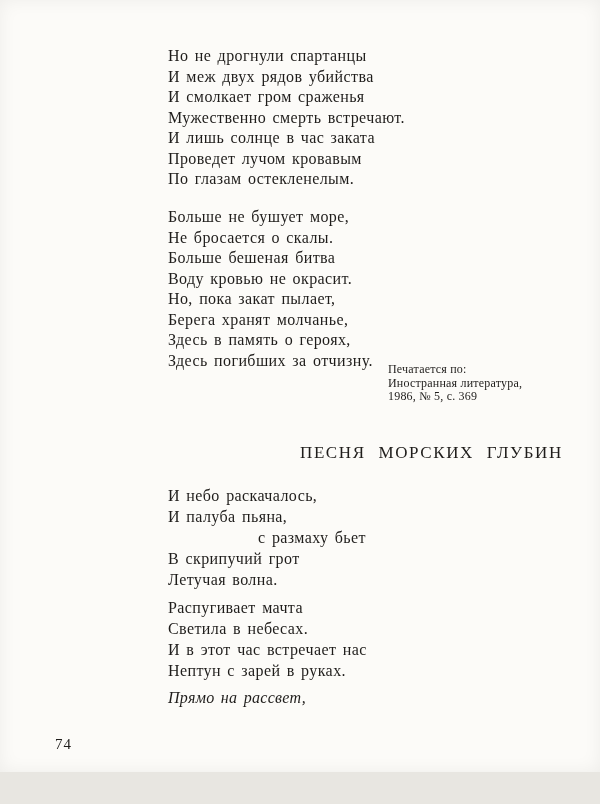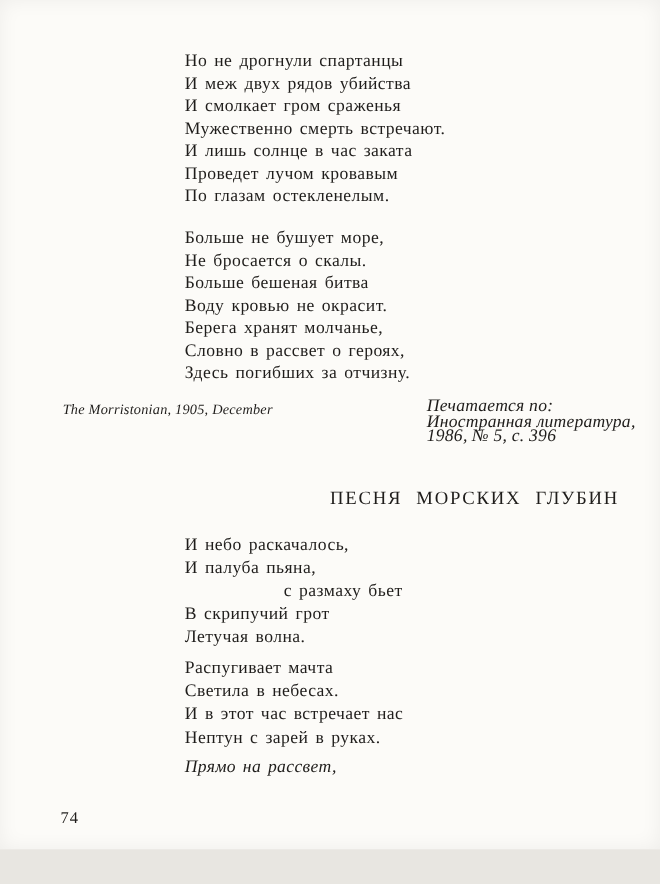--- a/index.html
+++ b/index.html
@@ -44,22 +44,21 @@
     top: 364px;
     font-size: 13px;
     font-style: italic;
     letter-spacing: 0.2px;
     white-space: nowrap;
   }
   .source-right {
     position: absolute;
     left: 388px;
     top: 363px;
-    font-size: 16px;
-    font-style: italic;
+    font-size: 12px;
     line-height: 13.5px;
     letter-spacing: 0.2px;
     white-space: nowrap;
   }
   .poem-title {
     position: absolute;
     left: 280px;
     top: 443px;
     font-size: 17px;
     font-weight: normal;
@@ -89,30 +88,30 @@
     <div class="line">И лишь солнце в час заката</div>
     <div class="line">Проведет лучом кровавым</div>
     <div class="line">По глазам остекленелым.</div>
   </div>
 
   <div class="stanza" style="top:207px">
     <div class="line">Больше не бушует море,</div>
     <div class="line">Не бросается о скалы.</div>
     <div class="line">Больше бешеная битва</div>
     <div class="line">Воду кровью не окрасит.</div>
+    <div class="line">Но, пока закат пылает,</div>
     <div class="line">Берега хранят молчанье,</div>
-    <div class="line">Словно в рассвет о героях,</div>
+    <div class="line">Здесь в память о героях,</div>
     <div class="line">Здесь погибших за отчизну.</div>
   </div>
 
-  <div class="source-left">The Morristonian, 1905, December</div>
   <div class="source-right">
     <div>Печатается по:</div>
     <div>Иностранная литература,</div>
-    <div>1986, № 5, с. 396</div>
+    <div>1986, № 5, с. 369</div>
   </div>
 
   <div class="poem-title">ПЕСНЯ  МОРСКИХ  ГЛУБИН</div>
 
   <div class="stanza lh21" style="top:485px">
     <div class="line">И небо раскачалось,</div>
     <div class="line">И палуба пьяна,</div>
     <div class="line indent">с размаху бьет</div>
     <div class="line">В скрипучий грот</div>
     <div class="line">Летучая волна.</div>

